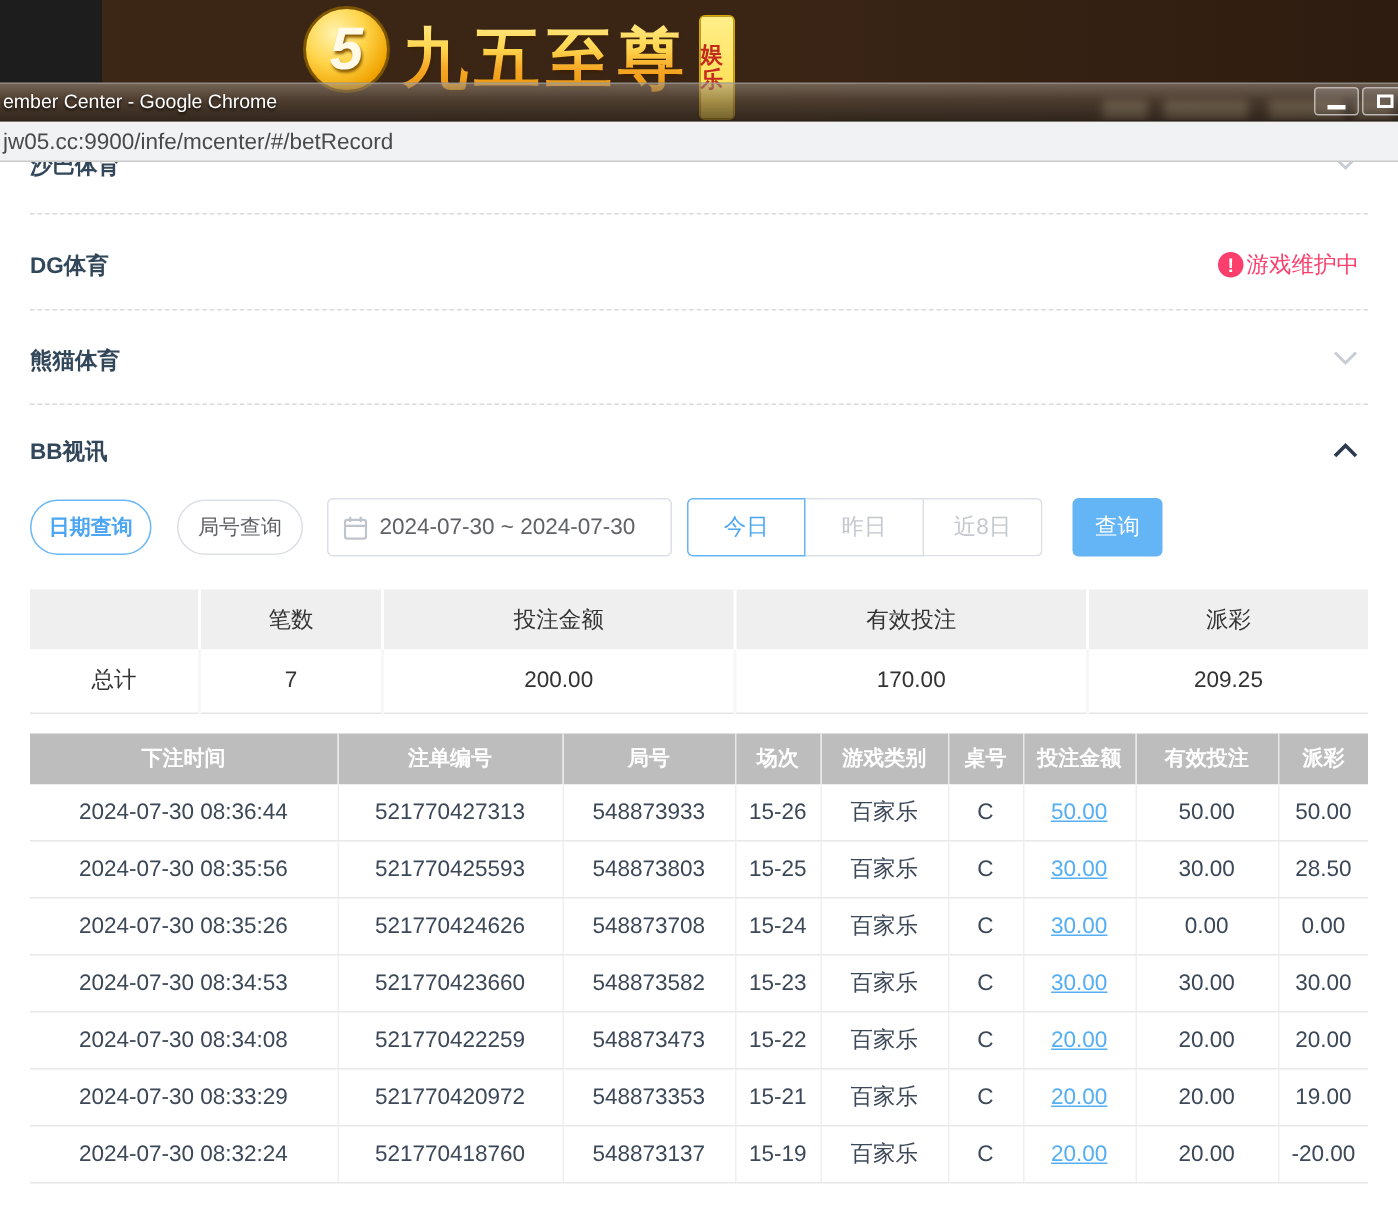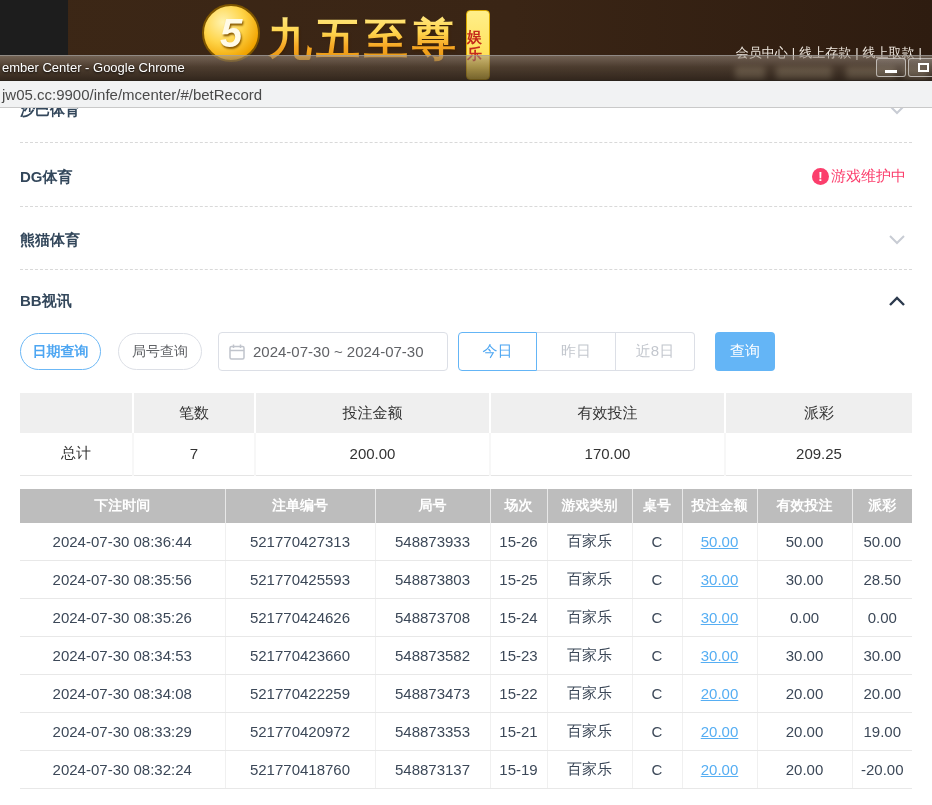--- a/index.html
+++ b/index.html
@@ -108,23 +108,20 @@
 <body>
 
 <div class="page">
 
   <div class="site-header">
     <div class="corner-black"></div>
     <div class="logo-wrap">
       <div class="logo-circle">5</div>
       <div class="logo-text">九五至尊</div>
       <div class="logo-badge"><span></span>娱乐</div>
-    </div>
-    <div class="top-links">
-      <a>会员中心</a><span>|</span><a>线上存款</a><span>|</span><a>线上取款</a><span>|</span>
     </div>
     <div class="blur-chunk" style="left:735px;width:30px;"></div>
     <div class="blur-chunk" style="left:776px;width:56px;"></div>
     <div class="blur-chunk" style="left:846px;width:50px;"></div>
     <div class="blur-chunk" style="left:903px;width:25px;"></div>
   </div>
 
   <div class="titlebar">
     <div class="titlebar-text">ember Center - Google Chrome</div>
     <div class="win-btn btn-min">

